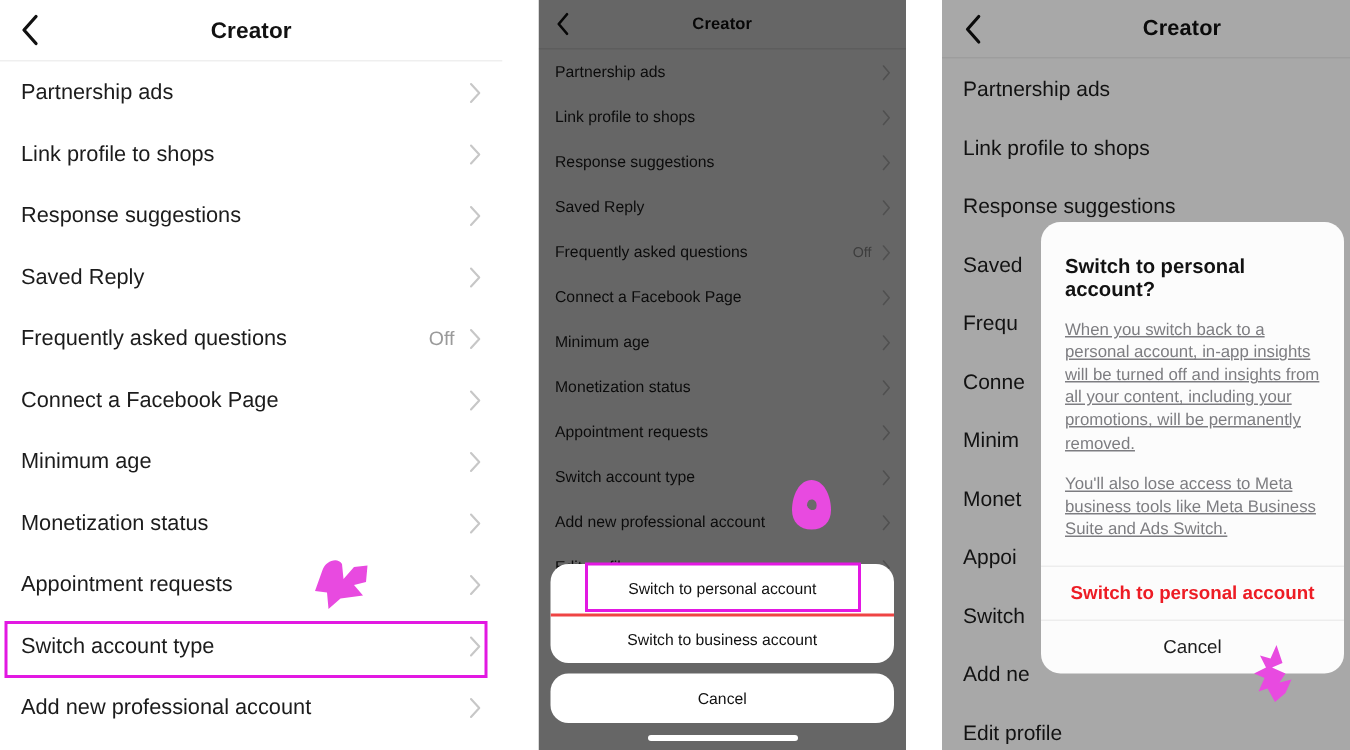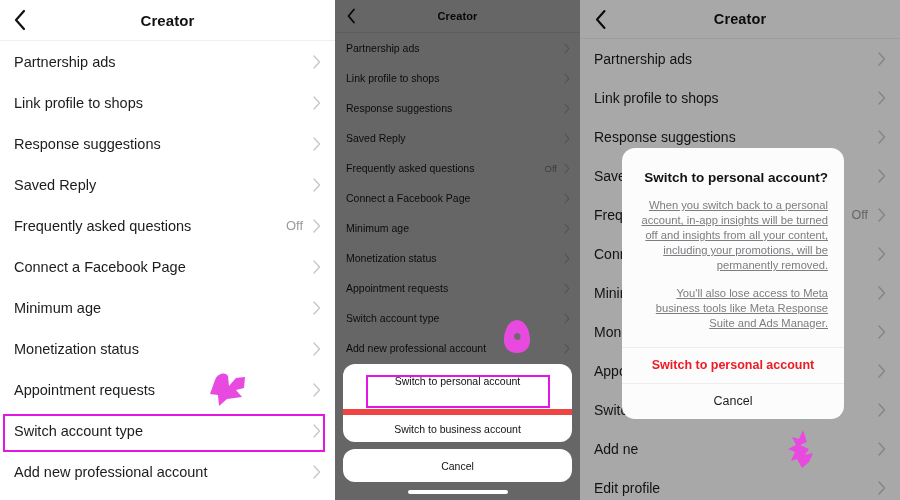--- a/index.html
+++ b/index.html
@@ -11,20 +11,21 @@
     width: 900px;
     height: 500px;
     font-family: "Liberation Sans", sans-serif;
     overflow: hidden;
   }
   .screens {
     position: relative;
     width: 900px;
     height: 500px;
     display: flex;
+    gap: 24px;
   }
 
   
   .panel {
     position: relative;
     height: 500px;
     overflow: hidden;
     background: #ffffff;
     flex: none;
   }
@@ -135,21 +136,21 @@
   }
   .sheet-item {
     height: 33px;
     display: flex;
     align-items: center;
     justify-content: center;
     font-size: 10.5px;
     color: #111;
     box-sizing: border-box;
   }
-  .sheet-item + .sheet-item { border-top: 6px solid #ef4444; margin-top: 12px; }
+  .sheet-item + .sheet-item { border-top: 2px solid #ef4444; }
   .sheet-cancel {
     background: #ffffff;
     border-radius: 12px;
     height: 33px;
     display: flex;
     align-items: center;
     justify-content: center;
     font-size: 10.5px;
     color: #111;
   }
@@ -168,28 +169,28 @@
     position: absolute;
     border: 2px solid #e218e2;
     box-sizing: border-box;
     pointer-events: none;
     z-index: 12;
   }
 
   
   .dialog {
     position: absolute;
-    left: 42px;
+    left: 66px;
     top: 148px;
-    width: 222px;
+    width: 202px;
     background: #fcfcfc;
     border-radius: 13px;
     z-index: 10;
     overflow: hidden;
-    text-align: right;
+    text-align: left;
   }
   .dialog-body {
     padding: 22px 16px 14px 16px;
   }
   .dialog-title {
     font-size: 13.5px;
     font-weight: bold;
     color: #121212;
     margin-bottom: 13px;
   }
@@ -610,21 +611,21 @@
           </span>
       </div>
     </div>
 
     <div class="scrim scrim-light"></div>
 
     <div class="dialog">
       <div class="dialog-body">
         <div class="dialog-title">Switch to personal account?</div>
         <p class="dialog-para">When you switch back to a personal account, in-app insights will be turned off and insights from all your content, including your promotions, will be permanently removed.</p>
-        <p class="dialog-para">You'll also lose access to Meta business tools like Meta Response Suite and Ads Manager.</p>
+        <p class="dialog-para">You'll also lose access to Meta business tools like Meta Business Suite and Ads Switch.</p>
       </div>
       <div class="dialog-action action-danger">Switch to personal account</div>
       <div class="dialog-action action-plain">Cancel</div>
     </div>
 
     <div class="marker" style="left:203px; top:428px; width:40px; height:44px;">
       <svg width="40" height="44" viewBox="0 0 40 44">
         <path d="M20 2 L24 14 L17 17 L26 21 L22 27 L30 25 L26 34 L19 40 L14 31 L8 33 L12 24 L5 21 L13 17 L9 9 L16 11 Z" fill="#e84ae0"></path>
       </svg>
     </div>

